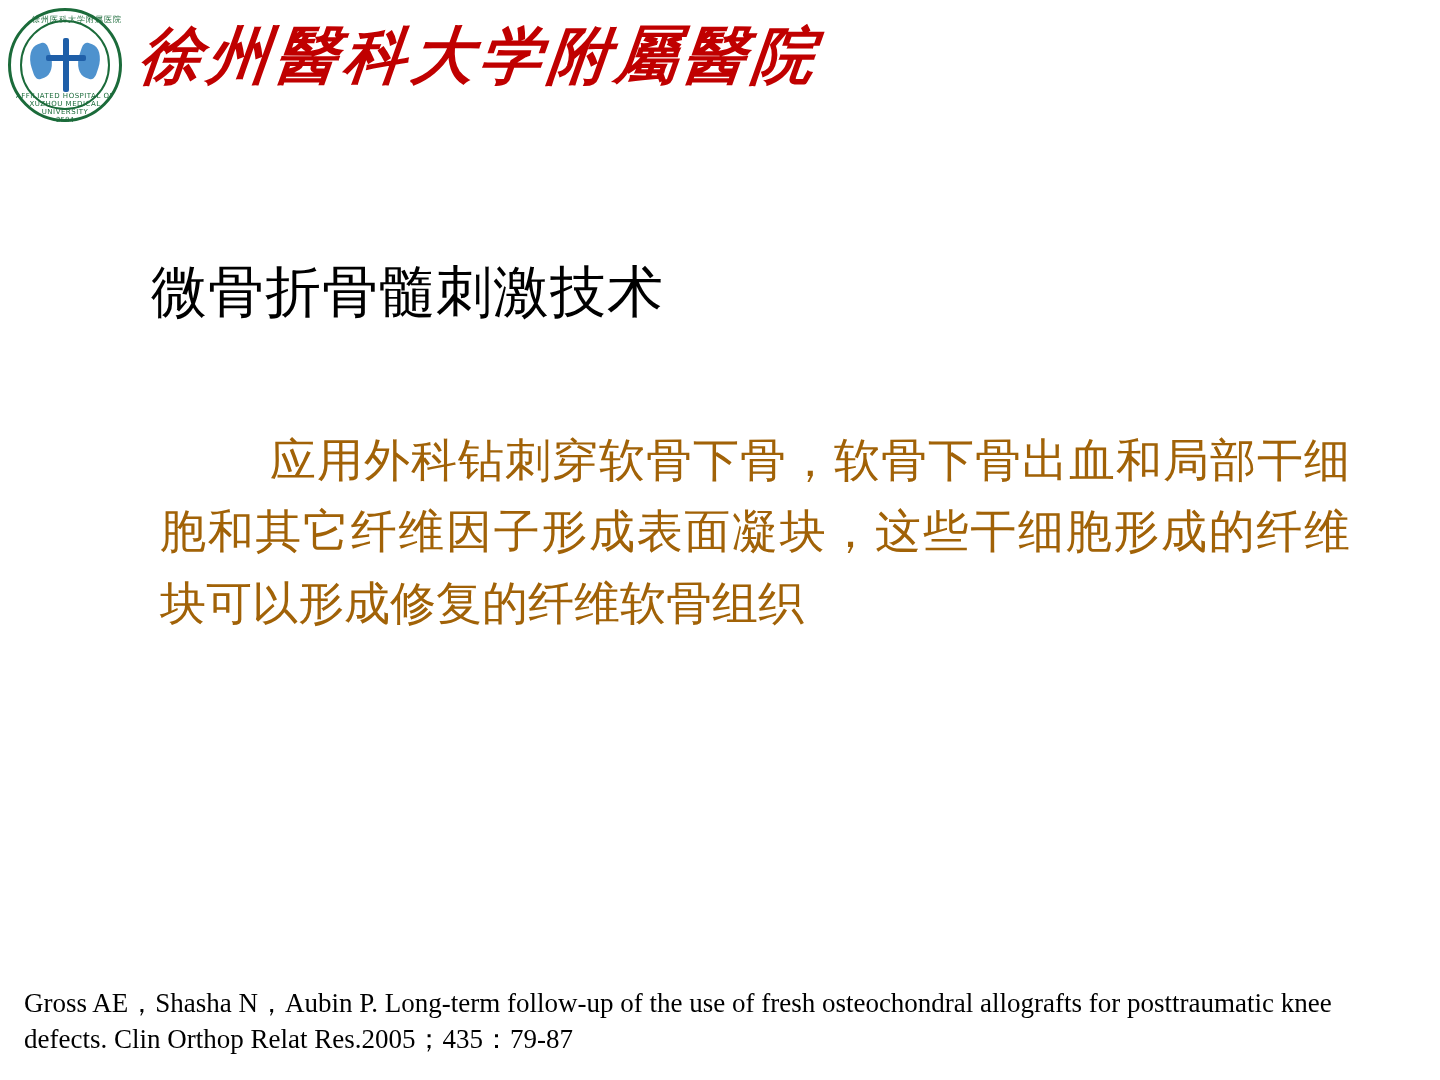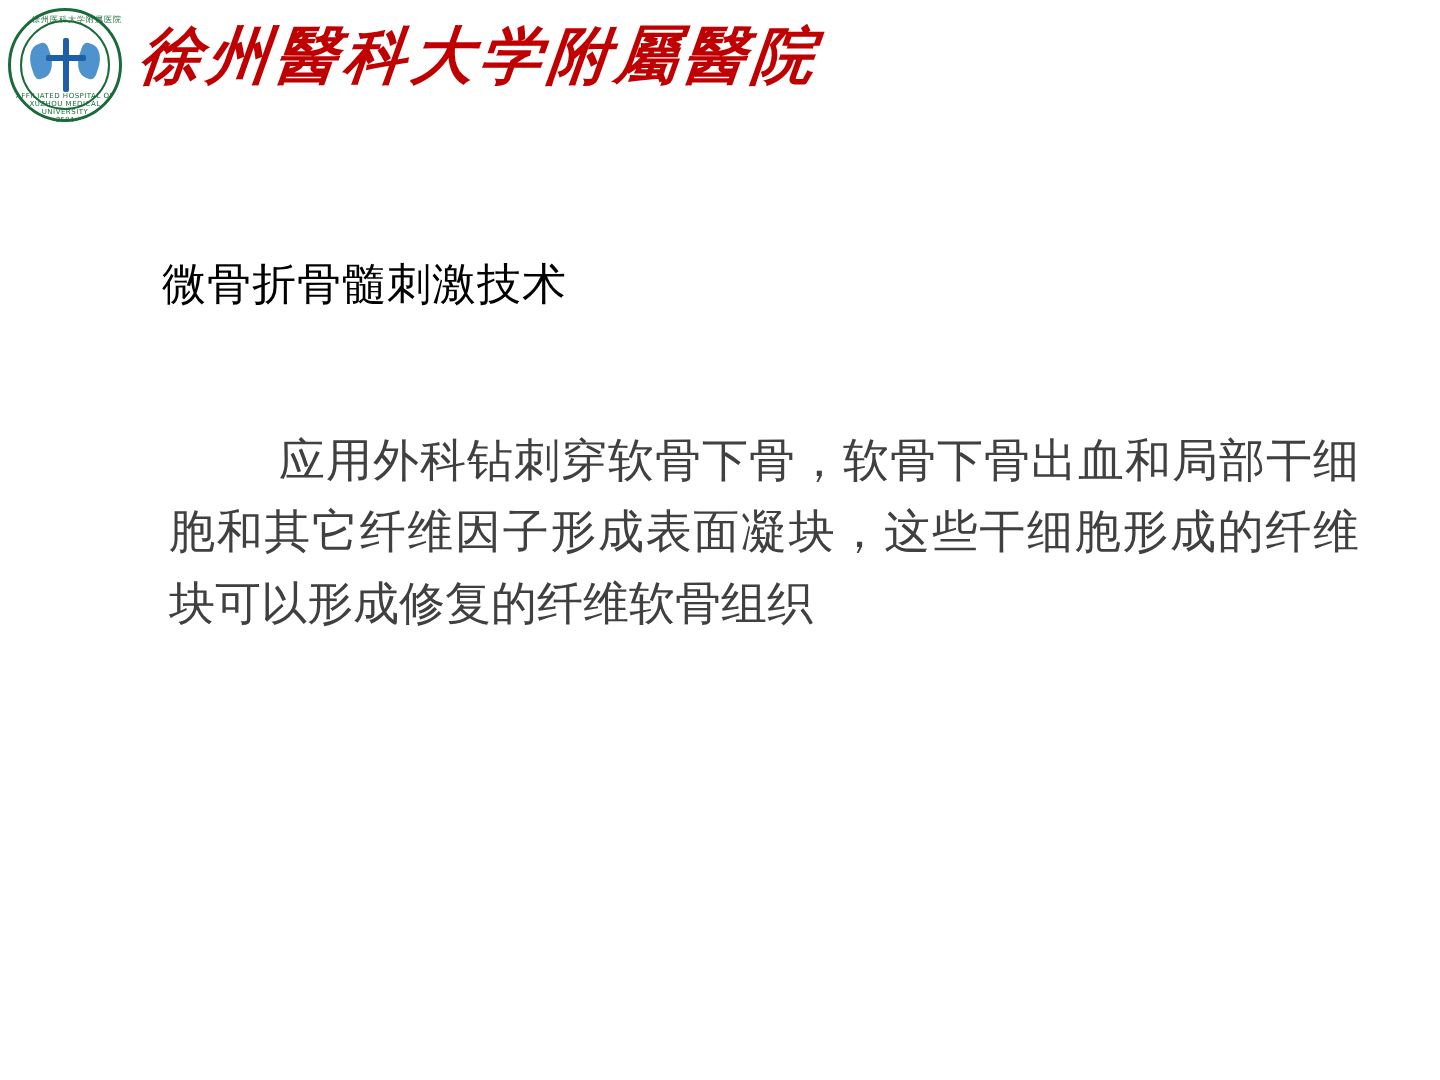--- a/index.html
+++ b/index.html
@@ -130,38 +130,38 @@
     font-style: italic;
     color: #c00000;
     letter-spacing: 6px;
     white-space: nowrap;
     transform: skewX(-6deg);
   }
 
   
   .subtitle {
     position: absolute;
-    left: 162px;
+    left: 151px;
     top: 255px;
     font-family: "DejaVu Sans", sans-serif;
-    font-size: 44px;
+    font-size: 56px;
     color: #000000;
     letter-spacing: 1px;
     white-space: nowrap;
   }
 
   .body-text {
     position: absolute;
-    left: 169px;
+    left: 160px;
     top: 425px;
     width: 1190px;
     font-family: Liberation Sans, sans-serif;
     font-size: 46px;
     line-height: 1.55;
-    color: #404040;
+    color: #a16207;
     text-indent: 110px;
     text-align: justify;
   }
 
   .reference {
     position: absolute;
     left: 24px;
     top: 985px;
     width: 1340px;
     font-family: "Liberation Serif", serif;
@@ -189,14 +189,15 @@
       <div class="year-text">2584</div>
     </div>
 
     <div class="hospital-name">徐州醫科大学附屬醫院</div>
   </div>
 
   <div class="subtitle">微骨折骨髓刺激技术</div>
 
   <div class="body-text">应用外科钻刺穿软骨下骨，软骨下骨出血和局部干细胞和其它纤维因子形成表面凝块，这些干细胞形成的纤维块可以形成修复的纤维软骨组织</div>
 
+  <div class="reference">Gross AE，Shasha N，Aubin P. Long-term follow-up of the use of fresh osteochondral allografts for posttraumatic knee defects. Clin Orthop Relat Res.2005；435：79-87</div>
 
 </div>
 
 </body></html>

